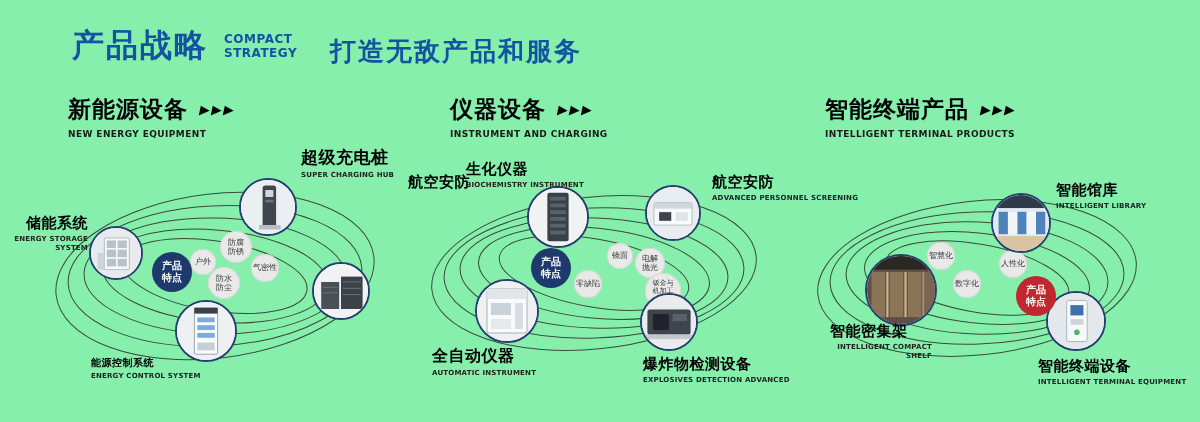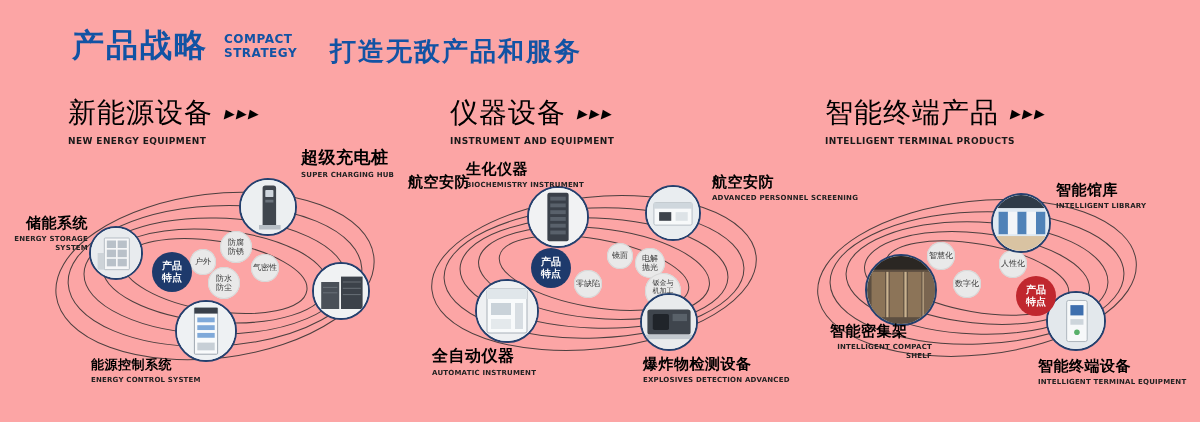--- a/index.html
+++ b/index.html
@@ -1,26 +1,26 @@
 <!DOCTYPE html>
 <html><head>
 <meta charset="utf-8">
 <style>
   html,body{margin:0;padding:0;background:#fff;font-family:"DejaVu Sans","Liberation Sans",sans-serif;}
-  #canvas{position:relative;width:1200px;height:422px;background:#fca5a5;overflow:hidden;}
+  #canvas{position:relative;width:1200px;height:422px;background:#86efac;overflow:hidden;}
 
   
   .brand-cn{position:absolute;left:72px;top:24px;font-size:32px;font-weight:bold;color:#1253a4;letter-spacing:2px;}
   .brand-en{position:absolute;left:224px;top:33px;font-size:12px;font-weight:bold;color:#1253a4;line-height:1.15;letter-spacing:.5px;}
   .slogan{position:absolute;left:330px;top:34px;font-size:26px;font-weight:bold;color:#1253a4;letter-spacing:2px;}
 
   
   .sec-head{position:absolute;}
   .sec-row{display:flex;align-items:center;gap:12px;}
-  .sec-cn{font-size:28px;font-weight:normal;color:#000;letter-spacing:1px;}
+  .sec-cn{font-size:23px;font-weight:bold;color:#000;letter-spacing:1px;}
   .sec-arrows{font-size:13px;color:#000;letter-spacing:2px;transform:skewX(-12deg);display:inline-block;}
   .sec-en{font-size:9px;font-weight:bold;color:#1a1a1a;letter-spacing:.4px;margin-top:4px;}
 
   
   .orbits{position:absolute;z-index:1;}
   .orbits ellipse{fill:none;stroke:#2d2d2d;stroke-width:1;opacity:.85;}
 
   
   .node{position:absolute;z-index:3;border-radius:50%;background:#fff;border:2px solid #24406e;overflow:hidden;box-sizing:border-box;}
   .node svg{width:100%;height:100%;display:block;}
@@ -140,30 +140,30 @@
 
   <div class="plabel ta-r" style="left:6px;top:214px;width:82px;">
     <div class="cn" style="font-size:15px;">储能系统</div>
     <div class="en">ENERGY STORAGE SYSTEM</div>
   </div>
   <div class="plabel" style="left:301px;top:146px;">
     <div class="cn" style="font-size:17px;">超级充电桩</div>
     <div class="en">SUPER CHARGING HUB</div>
   </div>
   <div class="plabel" style="left:91px;top:356px;">
-    <div class="cn" style="font-size:13px;">能源控制系统</div>
+    <div class="cn" style="font-size:10px;">能源控制系统</div>
     <div class="en">ENERGY CONTROL SYSTEM</div>
   </div>
 
   <div class="sec-head" style="left:450px;top:94px;">
     <div class="sec-row">
       <span class="sec-cn">仪器设备</span>
       <span class="sec-arrows">▶▶▶</span>
     </div>
-    <div class="sec-en">INSTRUMENT AND EQUIPMENT</div>
+    <div class="sec-en">INSTRUMENT AND CHARGING</div>
   </div>
 
   <svg class="orbits" style="left:424px;top:194px;" width="340" height="158" viewBox="0 0 340 158">
     <ellipse cx="170" cy="79" rx="163" ry="76" transform="rotate(-6 170 79)"></ellipse>
     <ellipse cx="170" cy="79" rx="150" ry="65" transform="rotate(-2 170 79)"></ellipse>
     <ellipse cx="170" cy="79" rx="134" ry="55" transform="rotate(2 170 79)"></ellipse>
     <ellipse cx="170" cy="79" rx="116" ry="45" transform="rotate(6 170 79)"></ellipse>
     <ellipse cx="170" cy="79" rx="96" ry="34" transform="rotate(10 170 79)"></ellipse>
   </svg>
 

